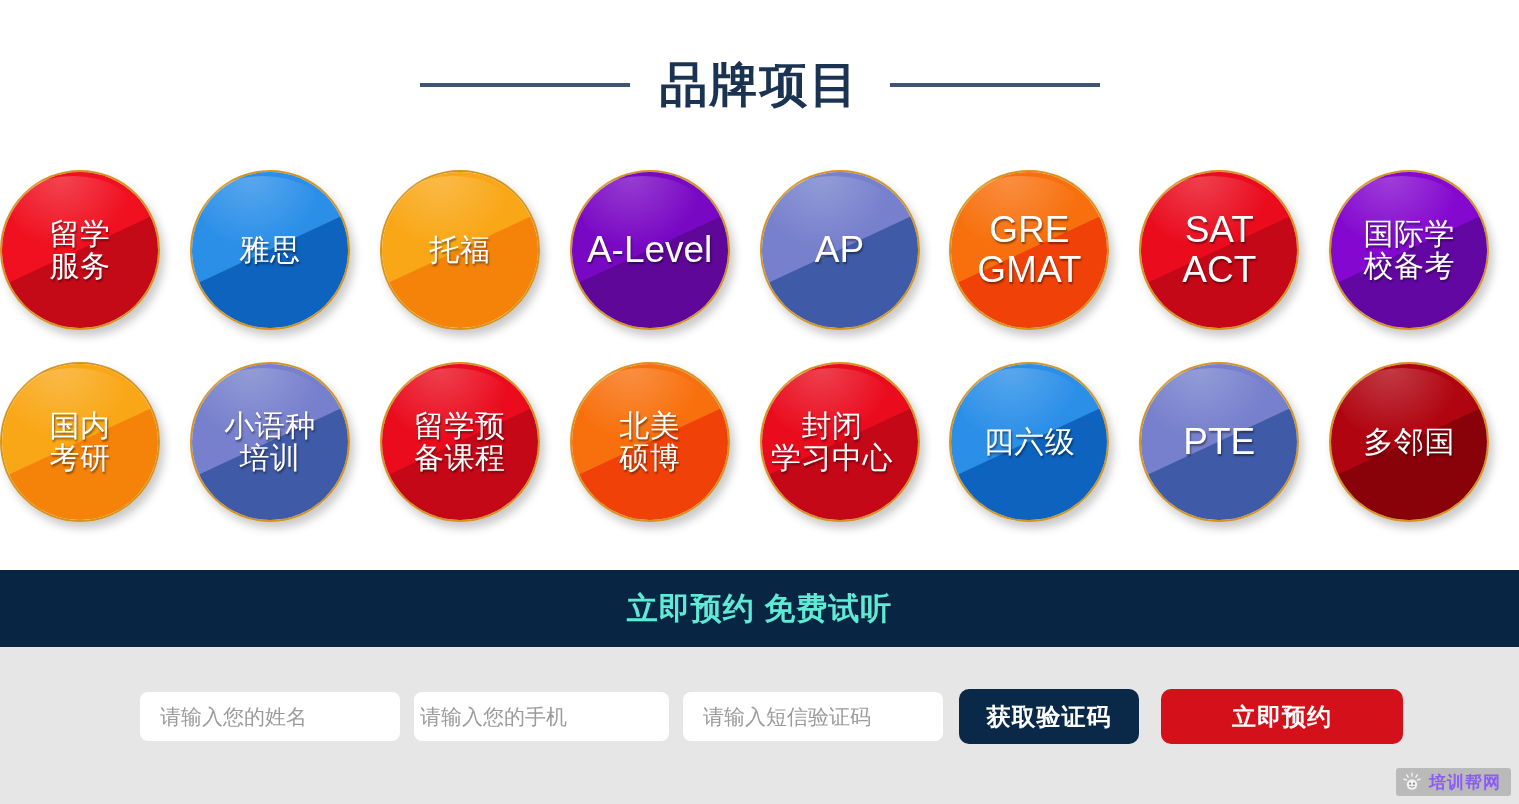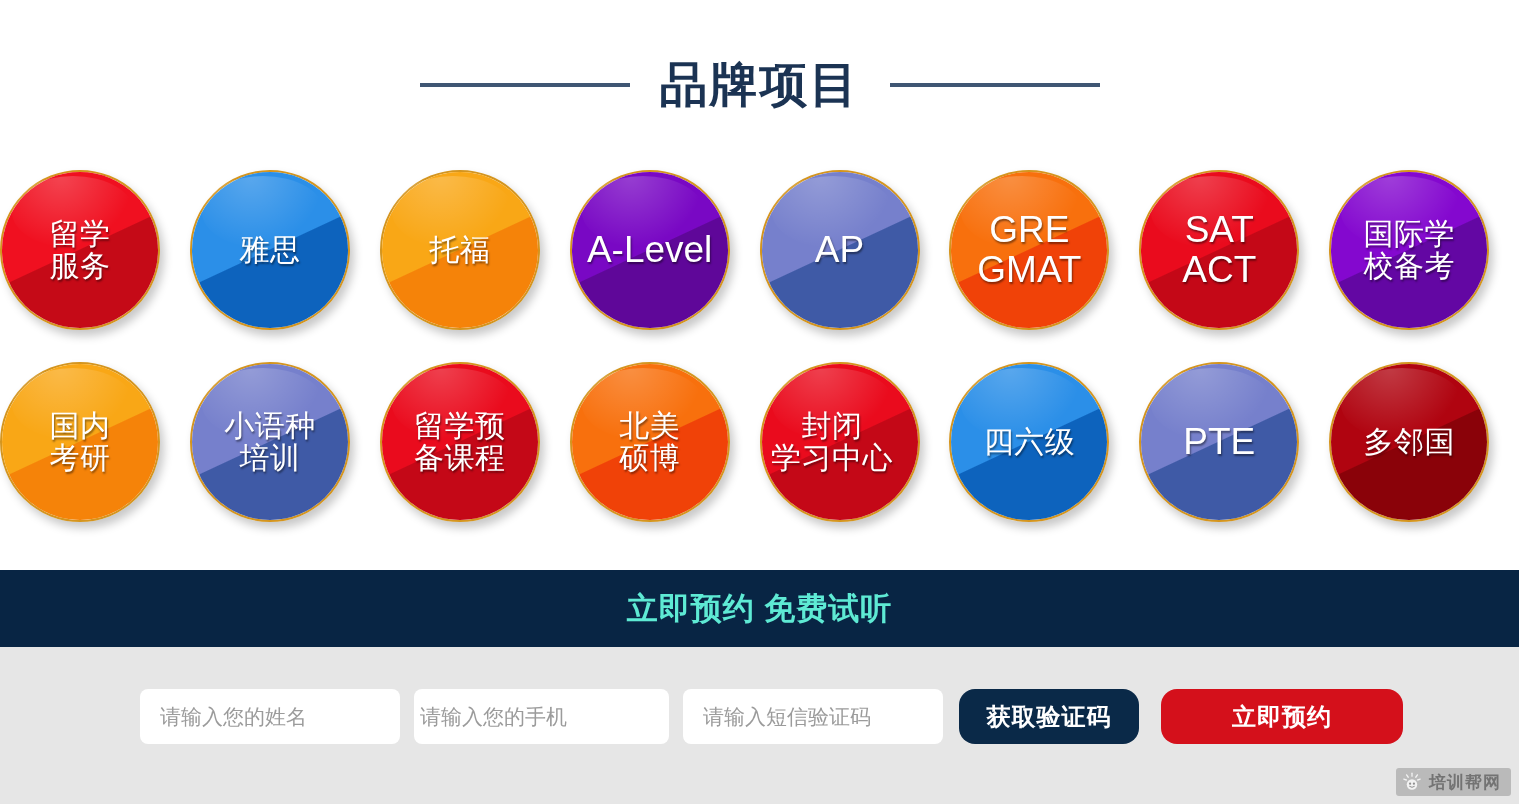--- a/index.html
+++ b/index.html
@@ -140,42 +140,42 @@
   }
   .form-row {
     position: absolute;
     top: 42px;
     left: 140px;
     display: flex;
     align-items: center;
     gap: 14px;
   }
   .text-input {
-    height: 55px;
+    height: 49px;
     background: #ffffff;
     border: none;
     border-radius: 8px;
     box-sizing: border-box;
     padding: 0 20px;
     font-size: 21px;
     color: #ef4444;
     font-family: "Liberation Sans", "DejaVu Sans", sans-serif;
     outline: none;
   }
   .text-input::placeholder {
     color: #9b9b9b;
   }
   .input-name  { width: 260px; }
   .input-phone { width: 255px; padding-left: 6px; }
   .input-code  { width: 260px; }
 
   .btn {
     height: 55px;
     border: none;
-    border-radius: 16px;
+    border-radius: 10px;
     color: #ffffff;
     font-size: 24px;
     font-weight: bold;
     font-family: "Liberation Sans", "DejaVu Sans", sans-serif;
     cursor: pointer;
     letter-spacing: 1px;
   }
   .btn-code {
     background: #0a2948;
     width: 180px;
@@ -199,21 +199,21 @@
     display: flex;
     align-items: center;
     gap: 7px;
   }
   .watermark-icon {
     width: 20px;
     height: 20px;
     display: block;
   }
   .watermark-text {
-    color: #737373;
+    color: #8b5cf6;
     font-size: 17px;
     font-weight: bold;
     letter-spacing: 1px;
     line-height: 1;
   }
 </style>
 </head>
 <body>
 
 <div class="header">

